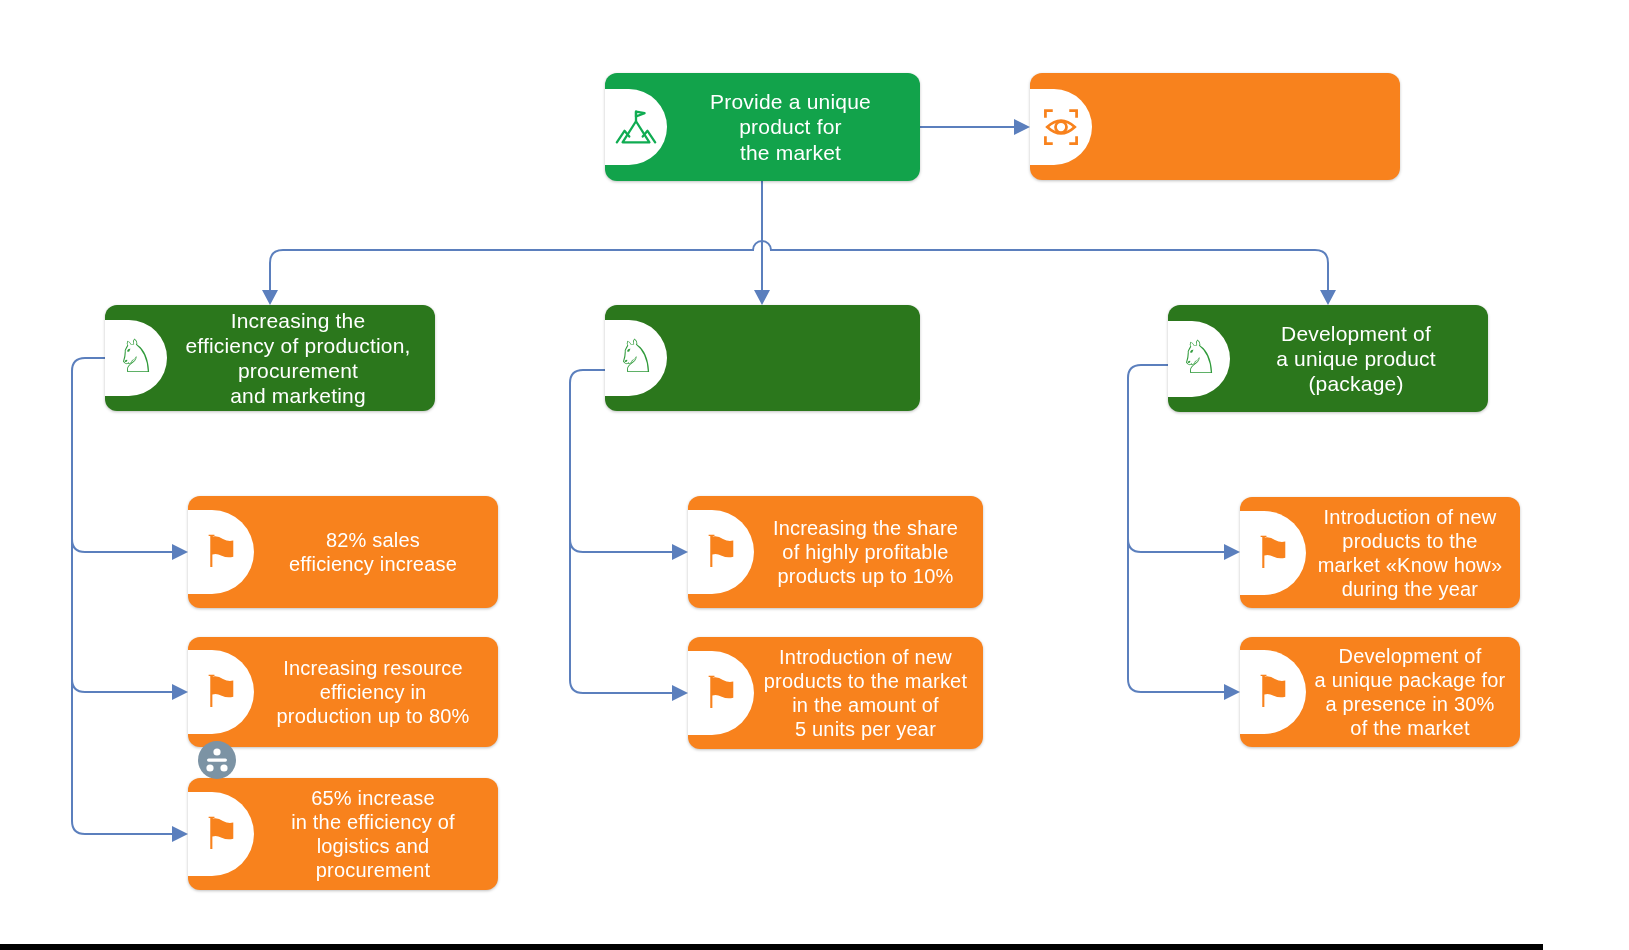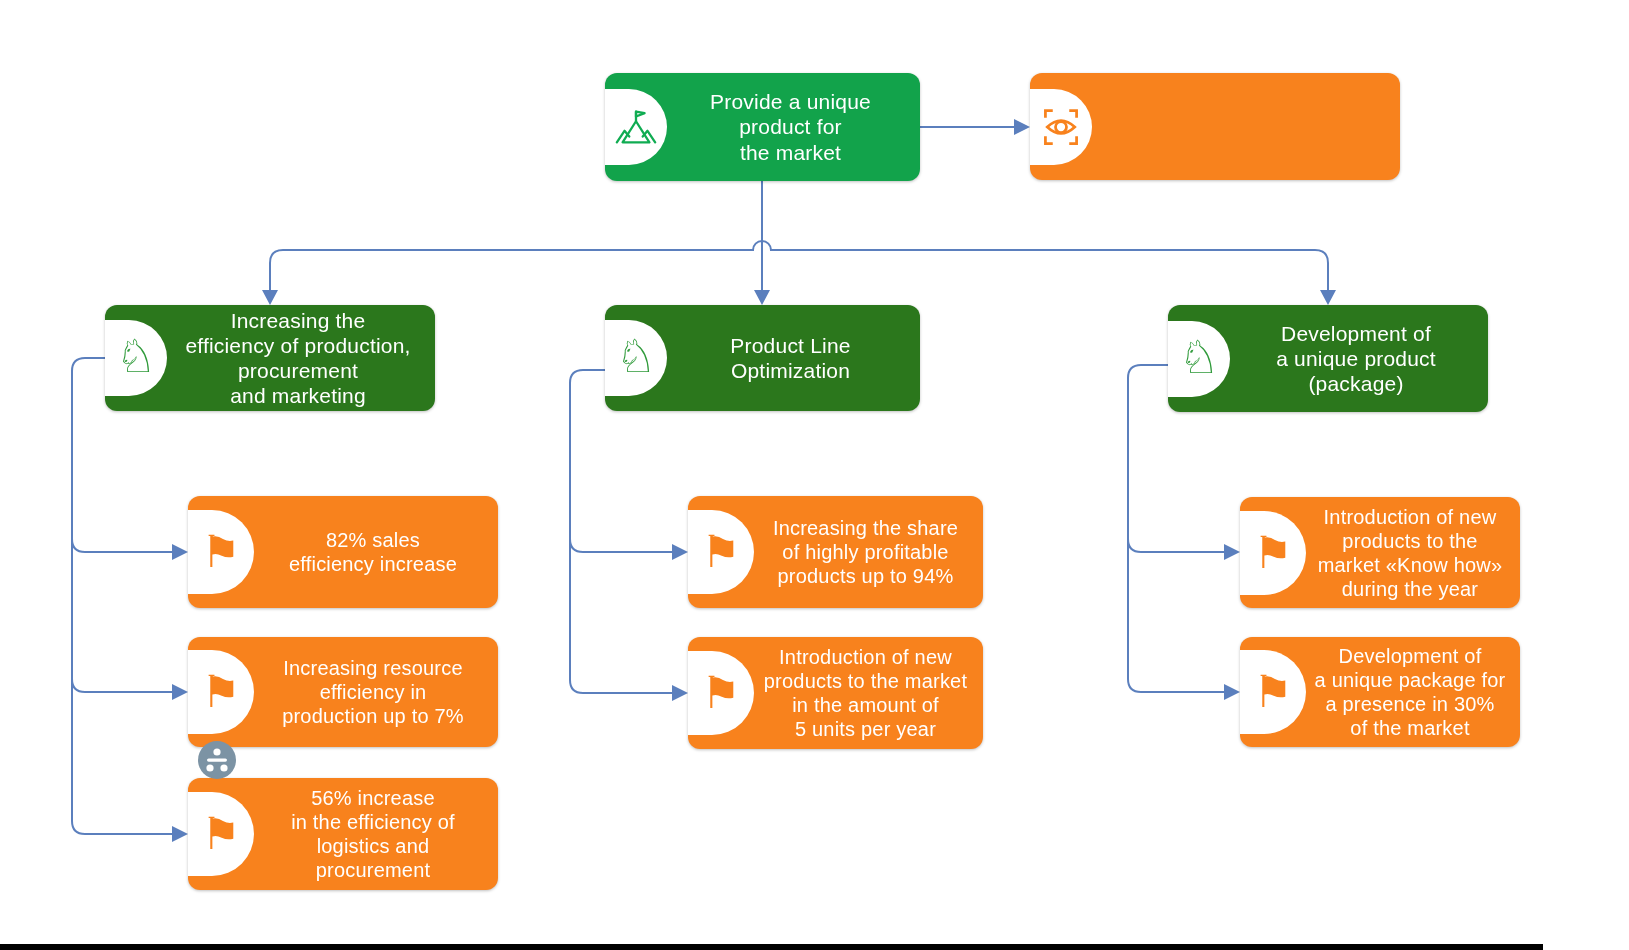--- a/index.html
+++ b/index.html
@@ -113,22 +113,20 @@
     <div class="label">Increasing the
 efficiency of production,
 procurement
 and marketing</div>
   </div>
 
   <div class="node dark" style="left:605px;top:305px;width:315px;height:106px;">
     <div class="tab big">
       <span class="glyph-knight">♘</span>
     </div>
-    <div class="label">Product Line
-Optimization</div>
   </div>
 
   <div class="node dark" style="left:1168px;top:305px;width:320px;height:107px;">
     <div class="tab big">
       <span class="glyph-knight">♘</span>
     </div>
     <div class="label">Development of
 a unique product
 (package)</div>
   </div>
@@ -140,40 +138,40 @@
     <div class="label sub">82% sales
 efficiency increase</div>
   </div>
 
   <div class="node orange" style="left:188px;top:637px;width:310px;height:110px;">
     <div class="tab sub">
       <span class="glyph-flag">⚑</span>
     </div>
     <div class="label sub">Increasing resource
 efficiency in
-production up to 7%</div>
+production up to 80%</div>
   </div>
 
   <div class="node orange" style="left:188px;top:778px;width:310px;height:112px;">
     <div class="tab sub">
       <span class="glyph-flag">⚑</span>
     </div>
-    <div class="label sub">56% increase
+    <div class="label sub">65% increase
 in the efficiency of
 logistics and
 procurement</div>
   </div>
 
   <div class="node orange" style="left:688px;top:496px;width:295px;height:112px;">
     <div class="tab sub">
       <span class="glyph-flag">⚑</span>
     </div>
     <div class="label sub">Increasing the share
 of highly profitable
-products up to 94%</div>
+products up to 10%</div>
   </div>
 
   <div class="node orange" style="left:688px;top:637px;width:295px;height:112px;">
     <div class="tab sub">
       <span class="glyph-flag">⚑</span>
     </div>
     <div class="label sub">Introduction of new
 products to the market
 in the amount of
 5 units per year</div>

